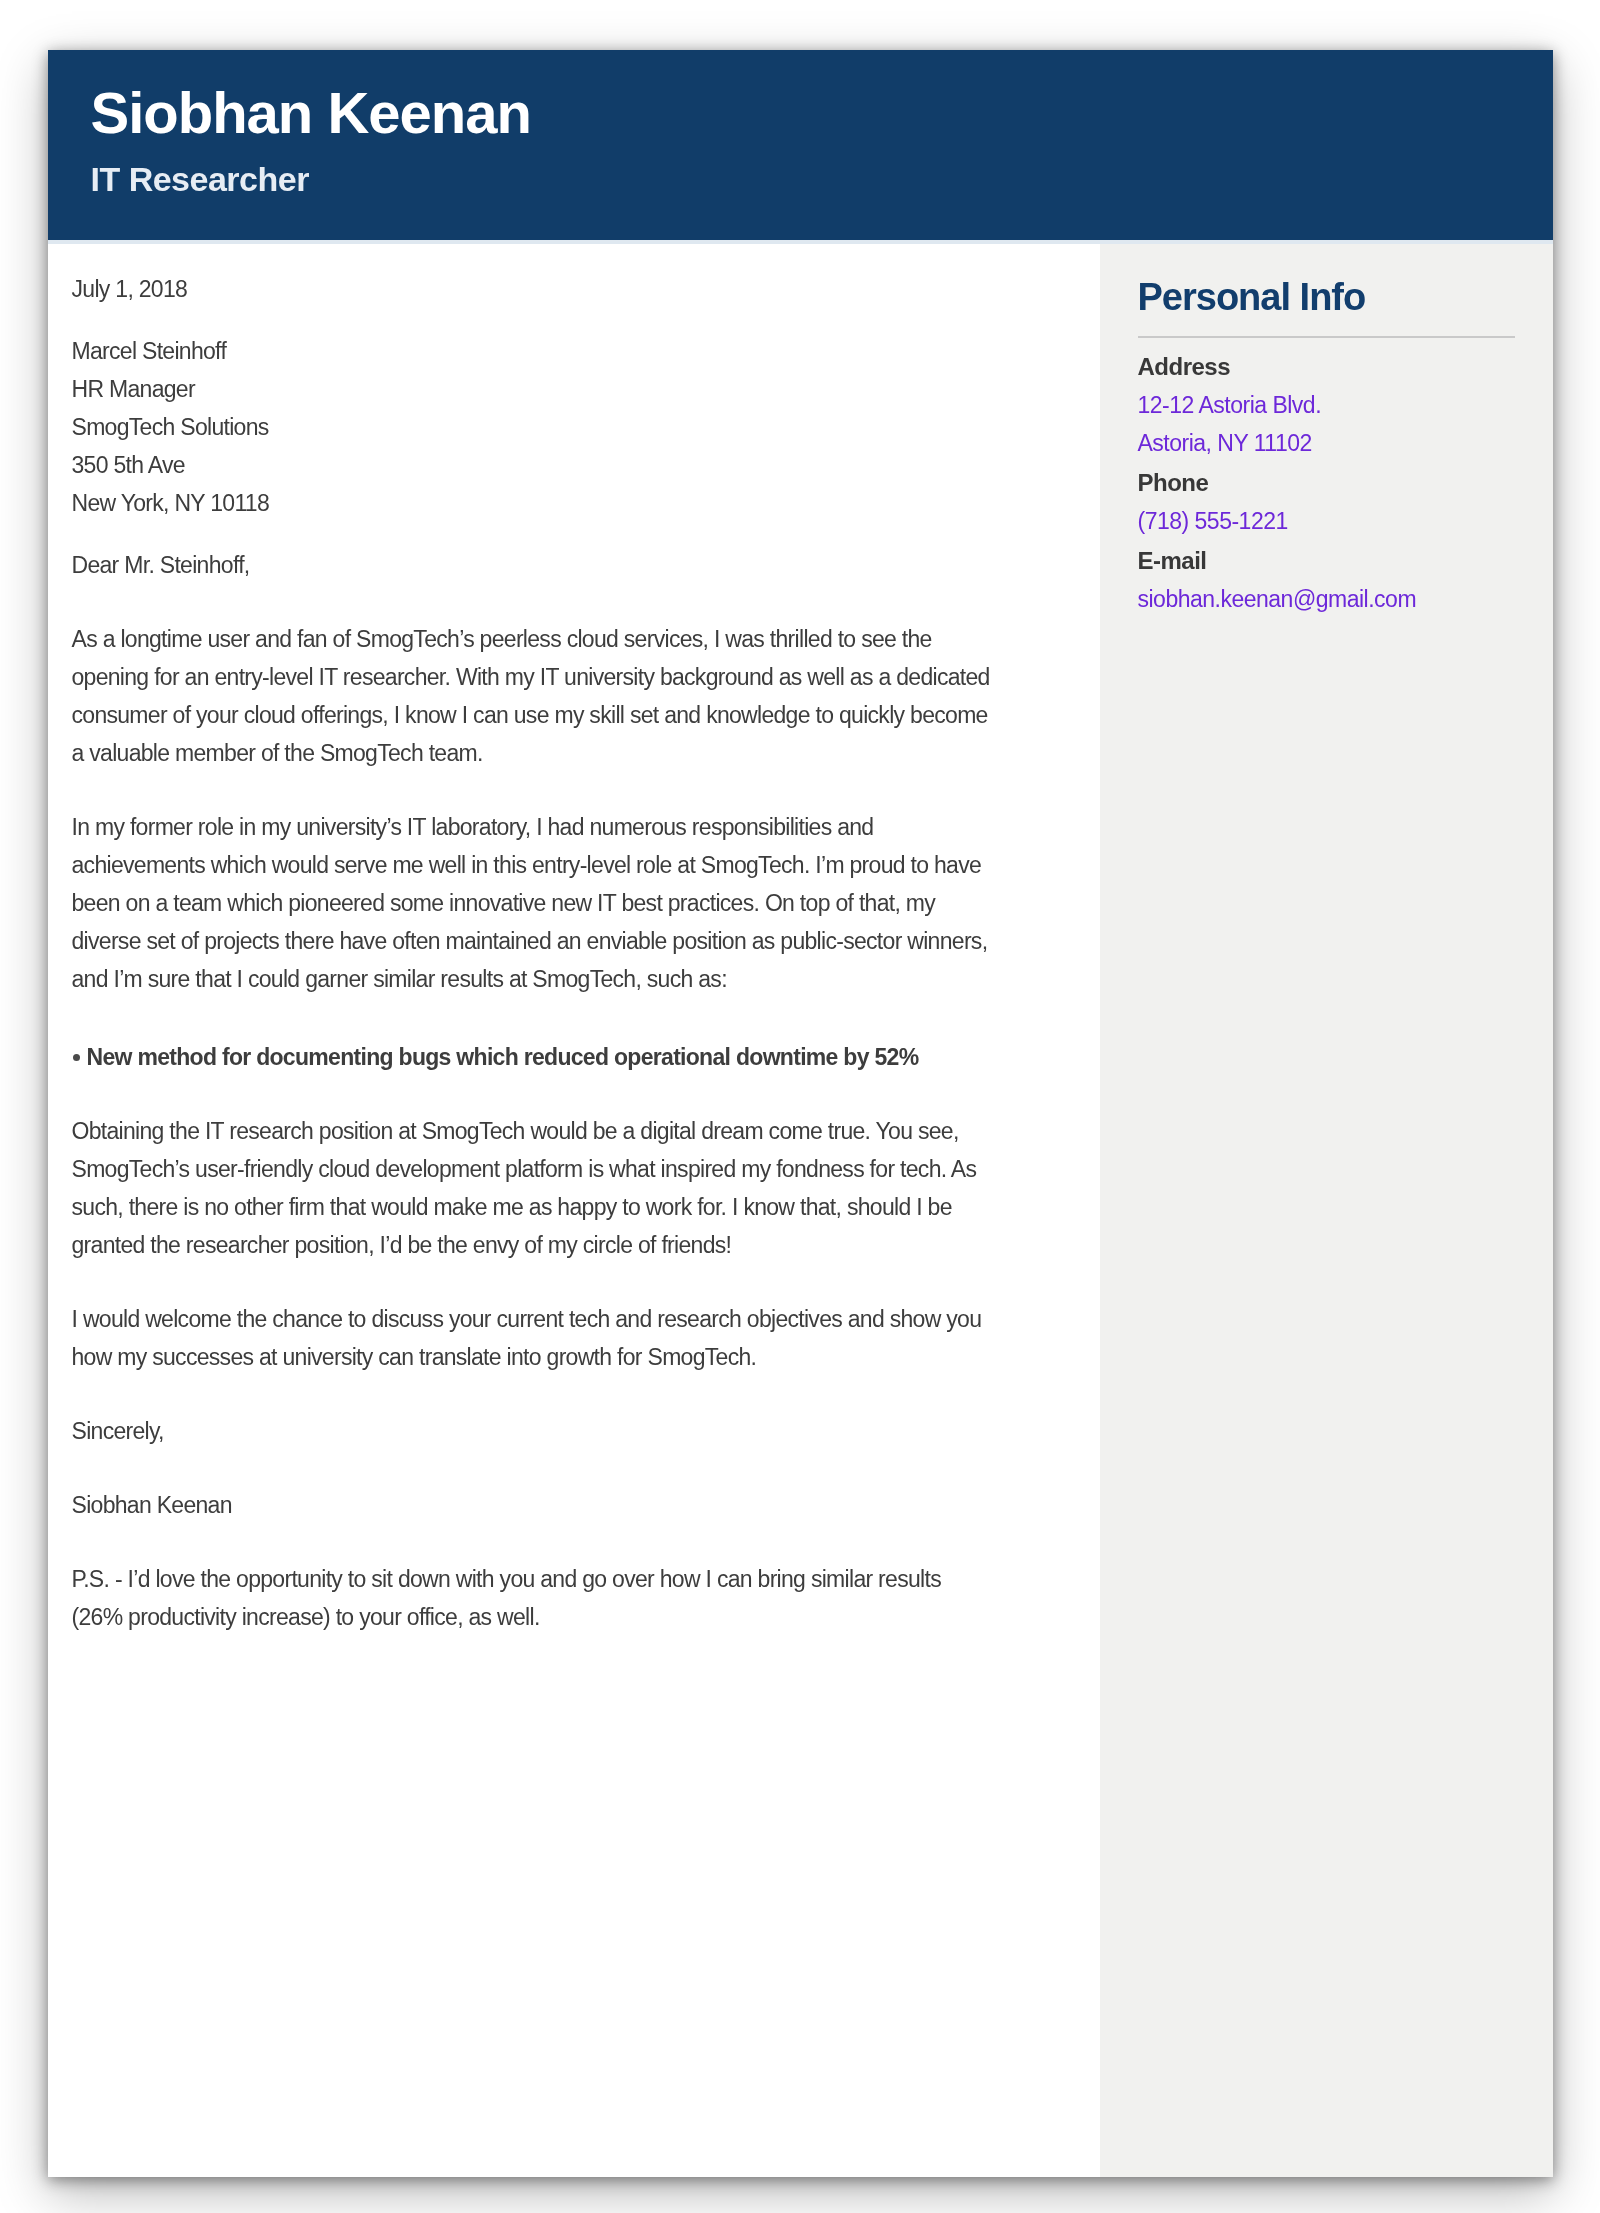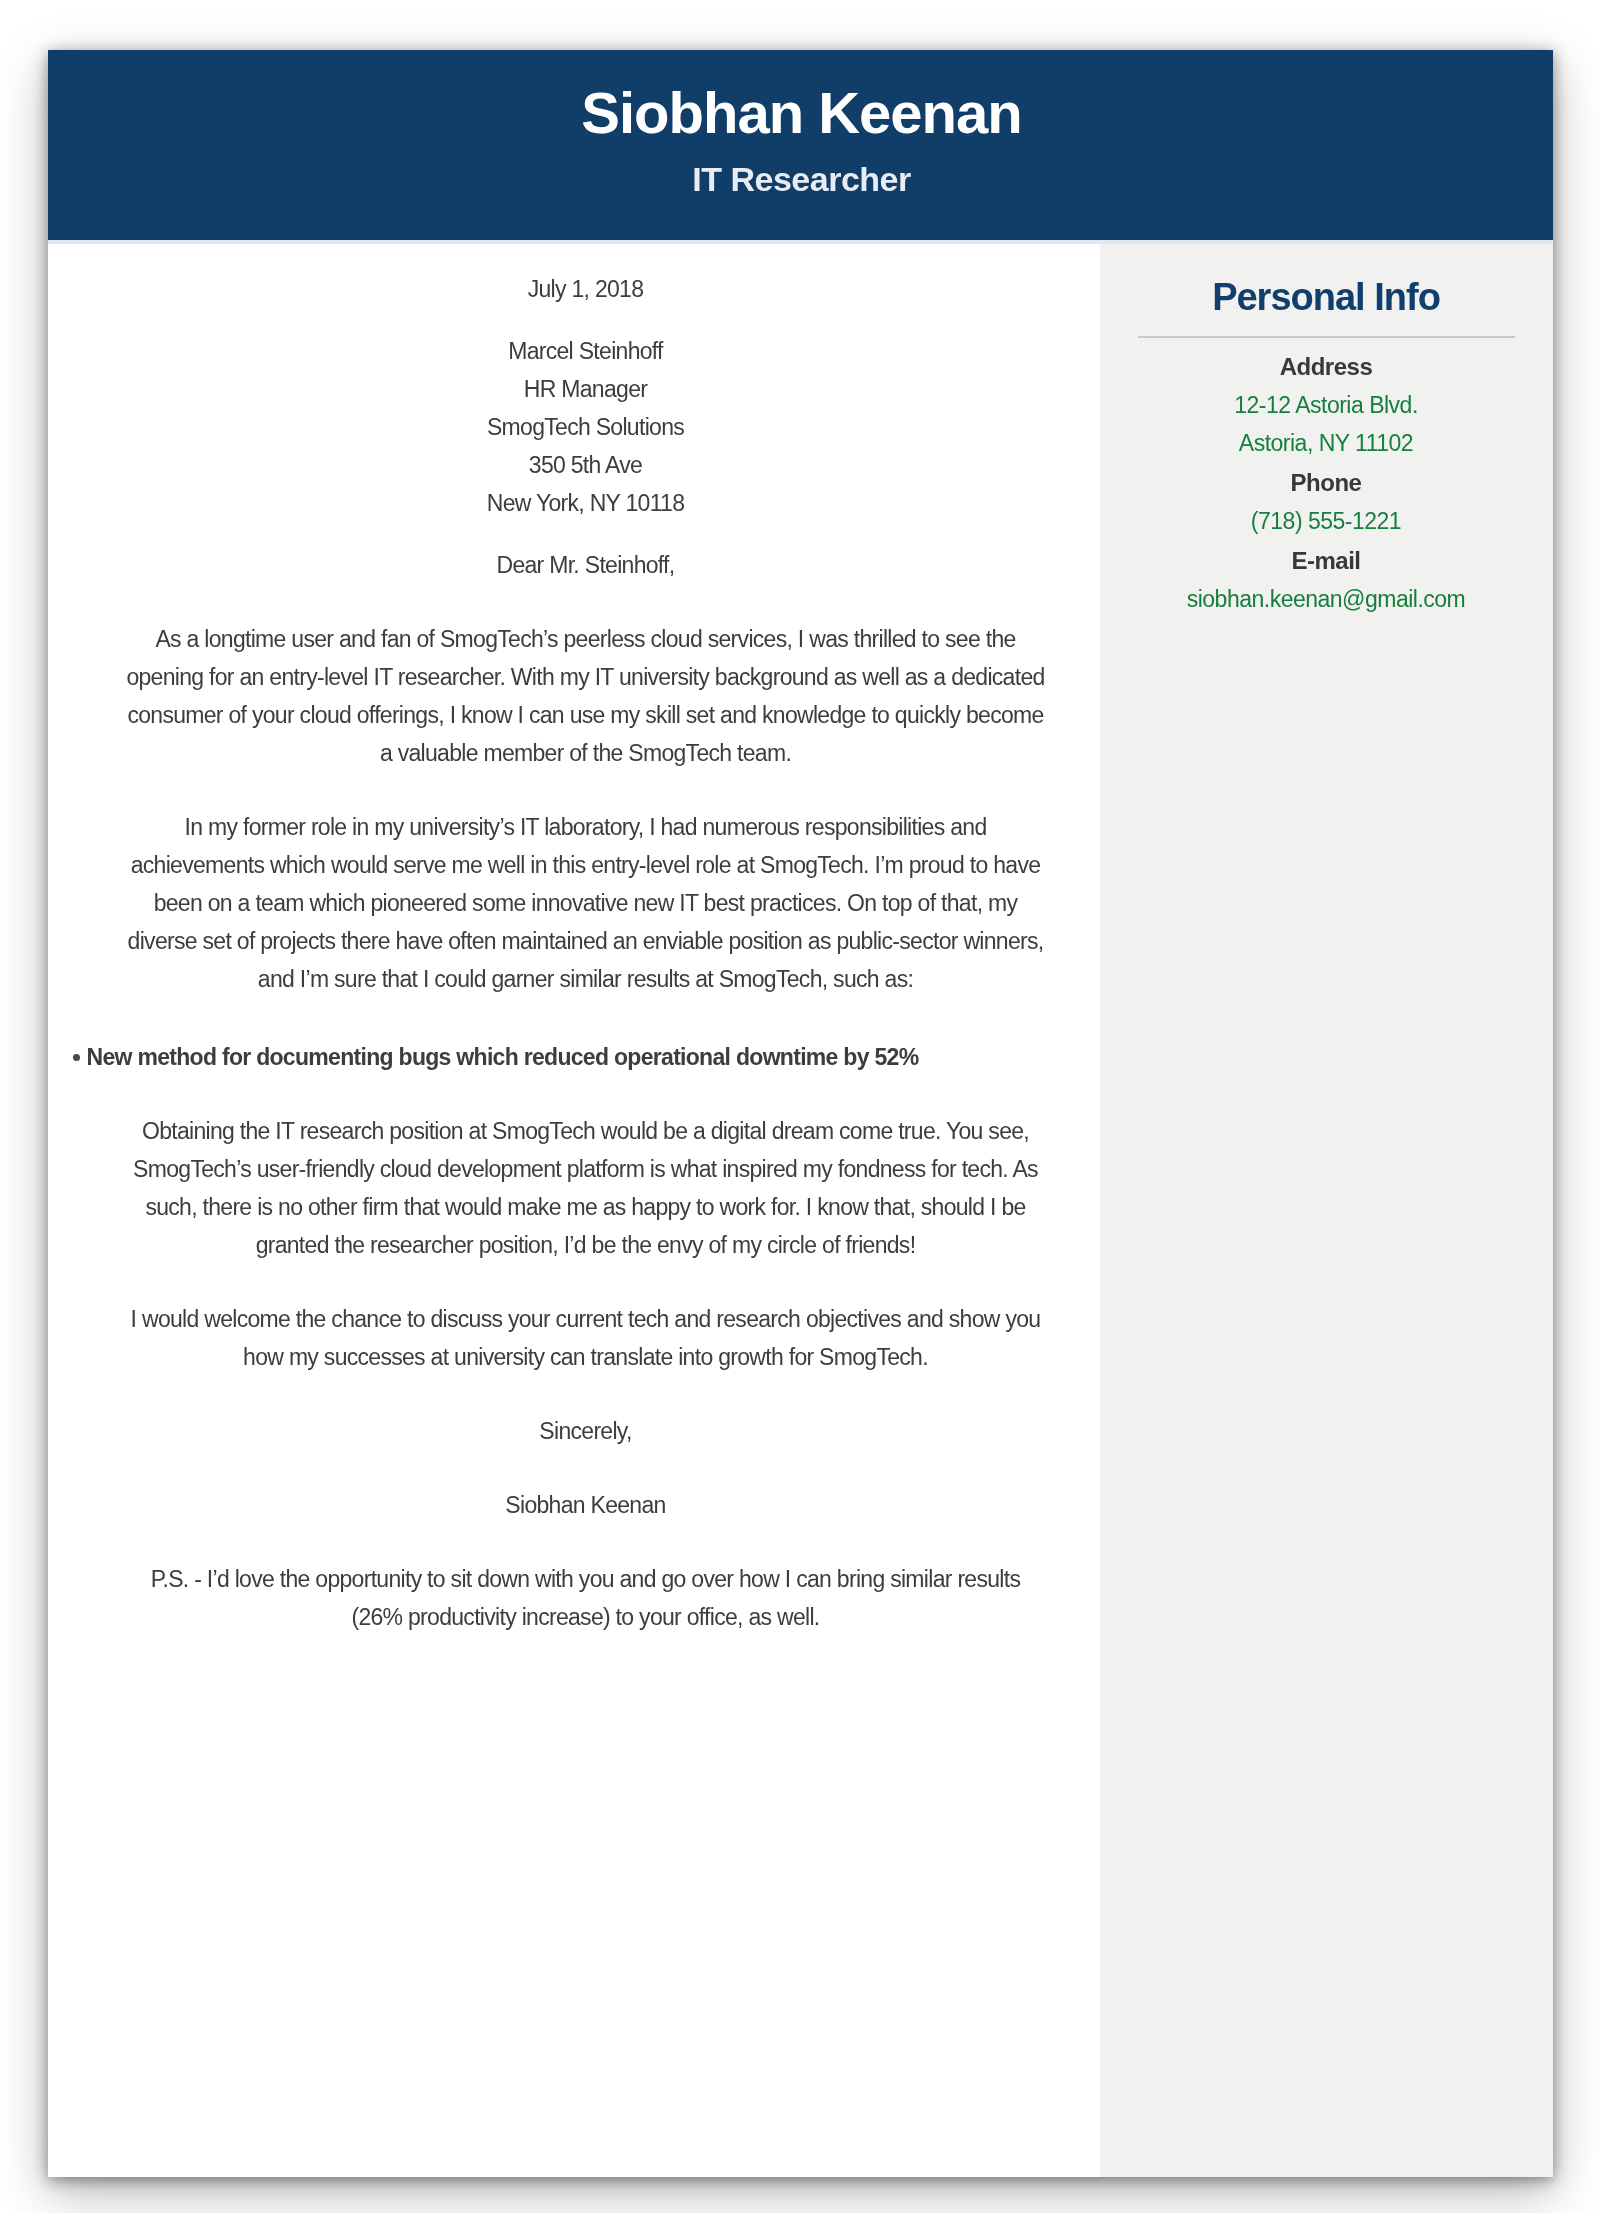--- a/index.html
+++ b/index.html
@@ -8,21 +8,20 @@
     font-family: "Liberation Sans", sans-serif;
     width: 1600px;
     min-height: 2213px;
     position: relative;
   }
   .page {
     width: 1505px;
     margin: 50px auto 36px auto;
     background: #ffffff;
     box-shadow: 0 3px 14px rgba(0,0,0,0.42), 0 16px 48px rgba(0,0,0,0.28);
-    text-align: center;
   }
   
   .page-header {
     background: #113d69;
     height: 190px;
     padding: 30px 40px 0 43px;
     overflow: hidden;
   }
   .header-name {
     color: #ffffff;
@@ -90,21 +89,21 @@
   .group-label {
     font-size: 24px;
     font-weight: bold;
     color: #383838;
     letter-spacing: -0.5px;
     line-height: 38px;
     margin-top: 2px;
   }
   .group-value {
     font-size: 23px;
-    color: #15803d;
+    color: #6d28d9;
     letter-spacing: -0.5px;
     line-height: 38px;
   }
 </style>
 </head>
 <body>
 
 <div class="page">
 
   <header class="page-header">

